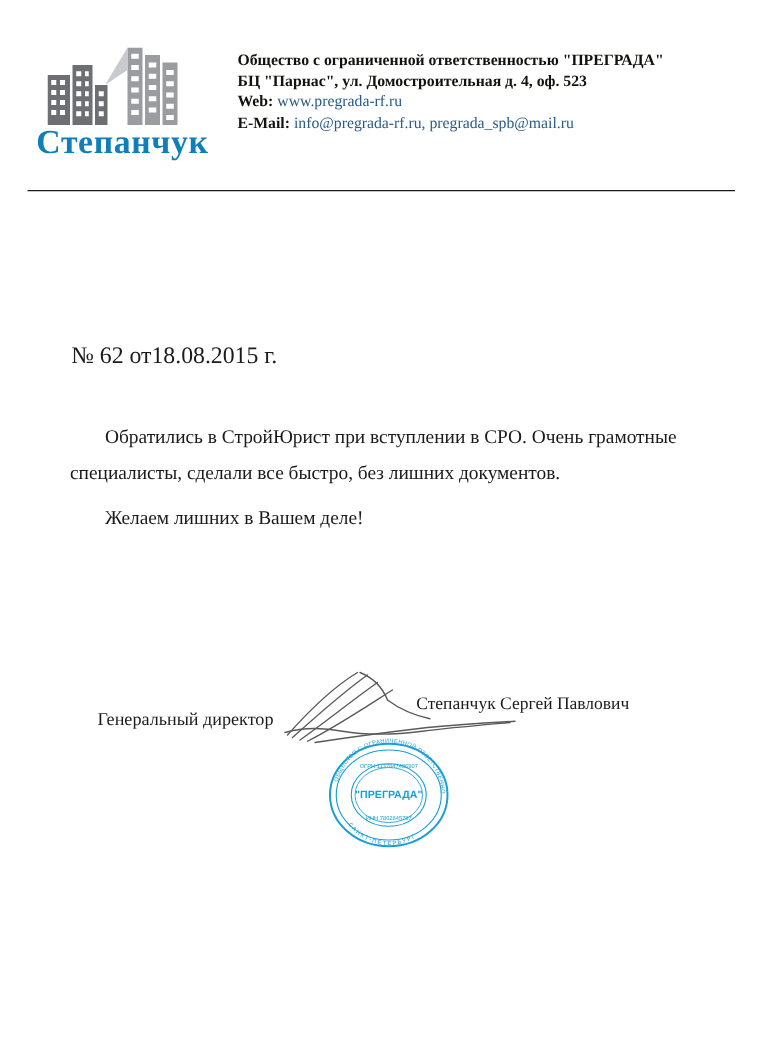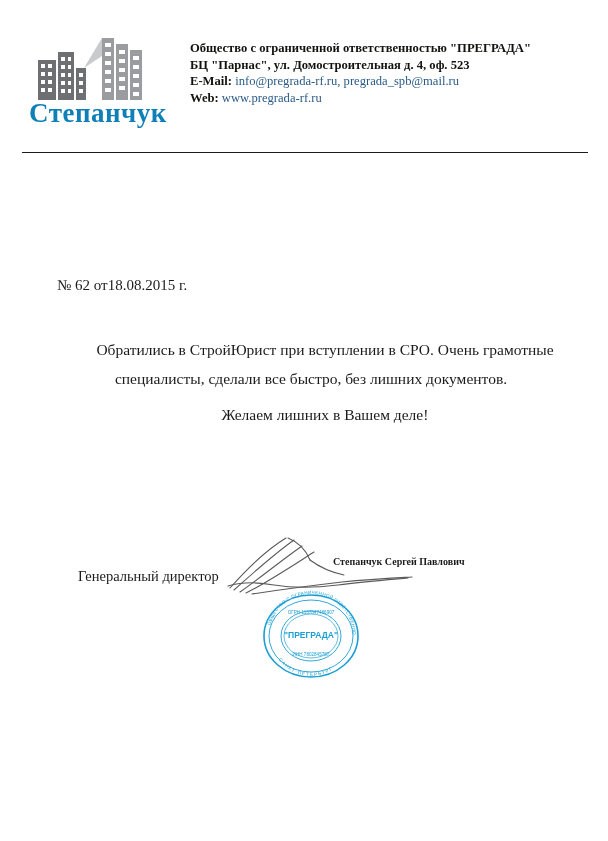--- a/index.html
+++ b/index.html
@@ -100,30 +100,30 @@
     width: 566px;
     height: 1px;
     background: #1b1b1b;
   }
 
   
   .doc-number {
     position: absolute;
     left: 57px;
     top: 275px;
-    font-size: 15px;
+    font-size: 19px;
     line-height: 20px;
     white-space: nowrap;
   }
 
   .para {
     position: absolute;
     font-size: 15.5px;
     line-height: 29px;
-    text-align: center;
+    text-align: left;
   }
 
   .para-1 {
     left: 56px;
     top: 335px;
     width: 510px;
     text-indent: 28px;
   }
 
   .para-2 {
@@ -139,22 +139,22 @@
     left: 78px;
     top: 568px;
     font-size: 14.5px;
     white-space: nowrap;
   }
 
   .sign-name {
     position: absolute;
     left: 333px;
     top: 556px;
-    font-size: 10px;
-    font-weight: bold;
+    font-size: 14px;
+    font-weight: normal;
     white-space: nowrap;
   }
 
   .signature-ink {
     position: absolute;
     left: 222px;
     top: 530px;
     width: 200px;
     height: 70px;
     pointer-events: none;
@@ -230,26 +230,26 @@
           <polygon points="46,30 64,0 64,18" fill="#c8cacd"></polygon>
         </svg>
       </div>
       <div class="logo-word">Степанчук</div>
     </div>
 
     <div class="company-block">
       <div class="company-line">Общество с ограниченной ответственностью "ПРЕГРАДА"</div>
       <div class="company-line">БЦ "Парнас", ул. Домостроительная д. 4, оф. 523</div>
       <div class="company-line contact contact-blue">
+        <span class="lbl">Web:</span>
+        <span class="val">www.pregrada-rf.ru</span>
+      </div>
+      <div class="company-line contact contact-blue">
         <span class="lbl">E-Mail:</span>
         <span class="val">info@pregrada-rf.ru, pregrada_spb@mail.ru</span>
-      </div>
-      <div class="company-line contact contact-blue">
-        <span class="lbl">Web:</span>
-        <span class="val">www.pregrada-rf.ru</span>
       </div>
     </div>
   </div>
 
   <div class="rule"></div>
 
   <div class="doc-number">№ 62 от18.08.2015 г.</div>
 
   <div class="para para-1">Обратились в СтройЮрист при вступлении в СРО. Очень грамотные специалисты, сделали все быстро, без лишних документов.</div>
 

